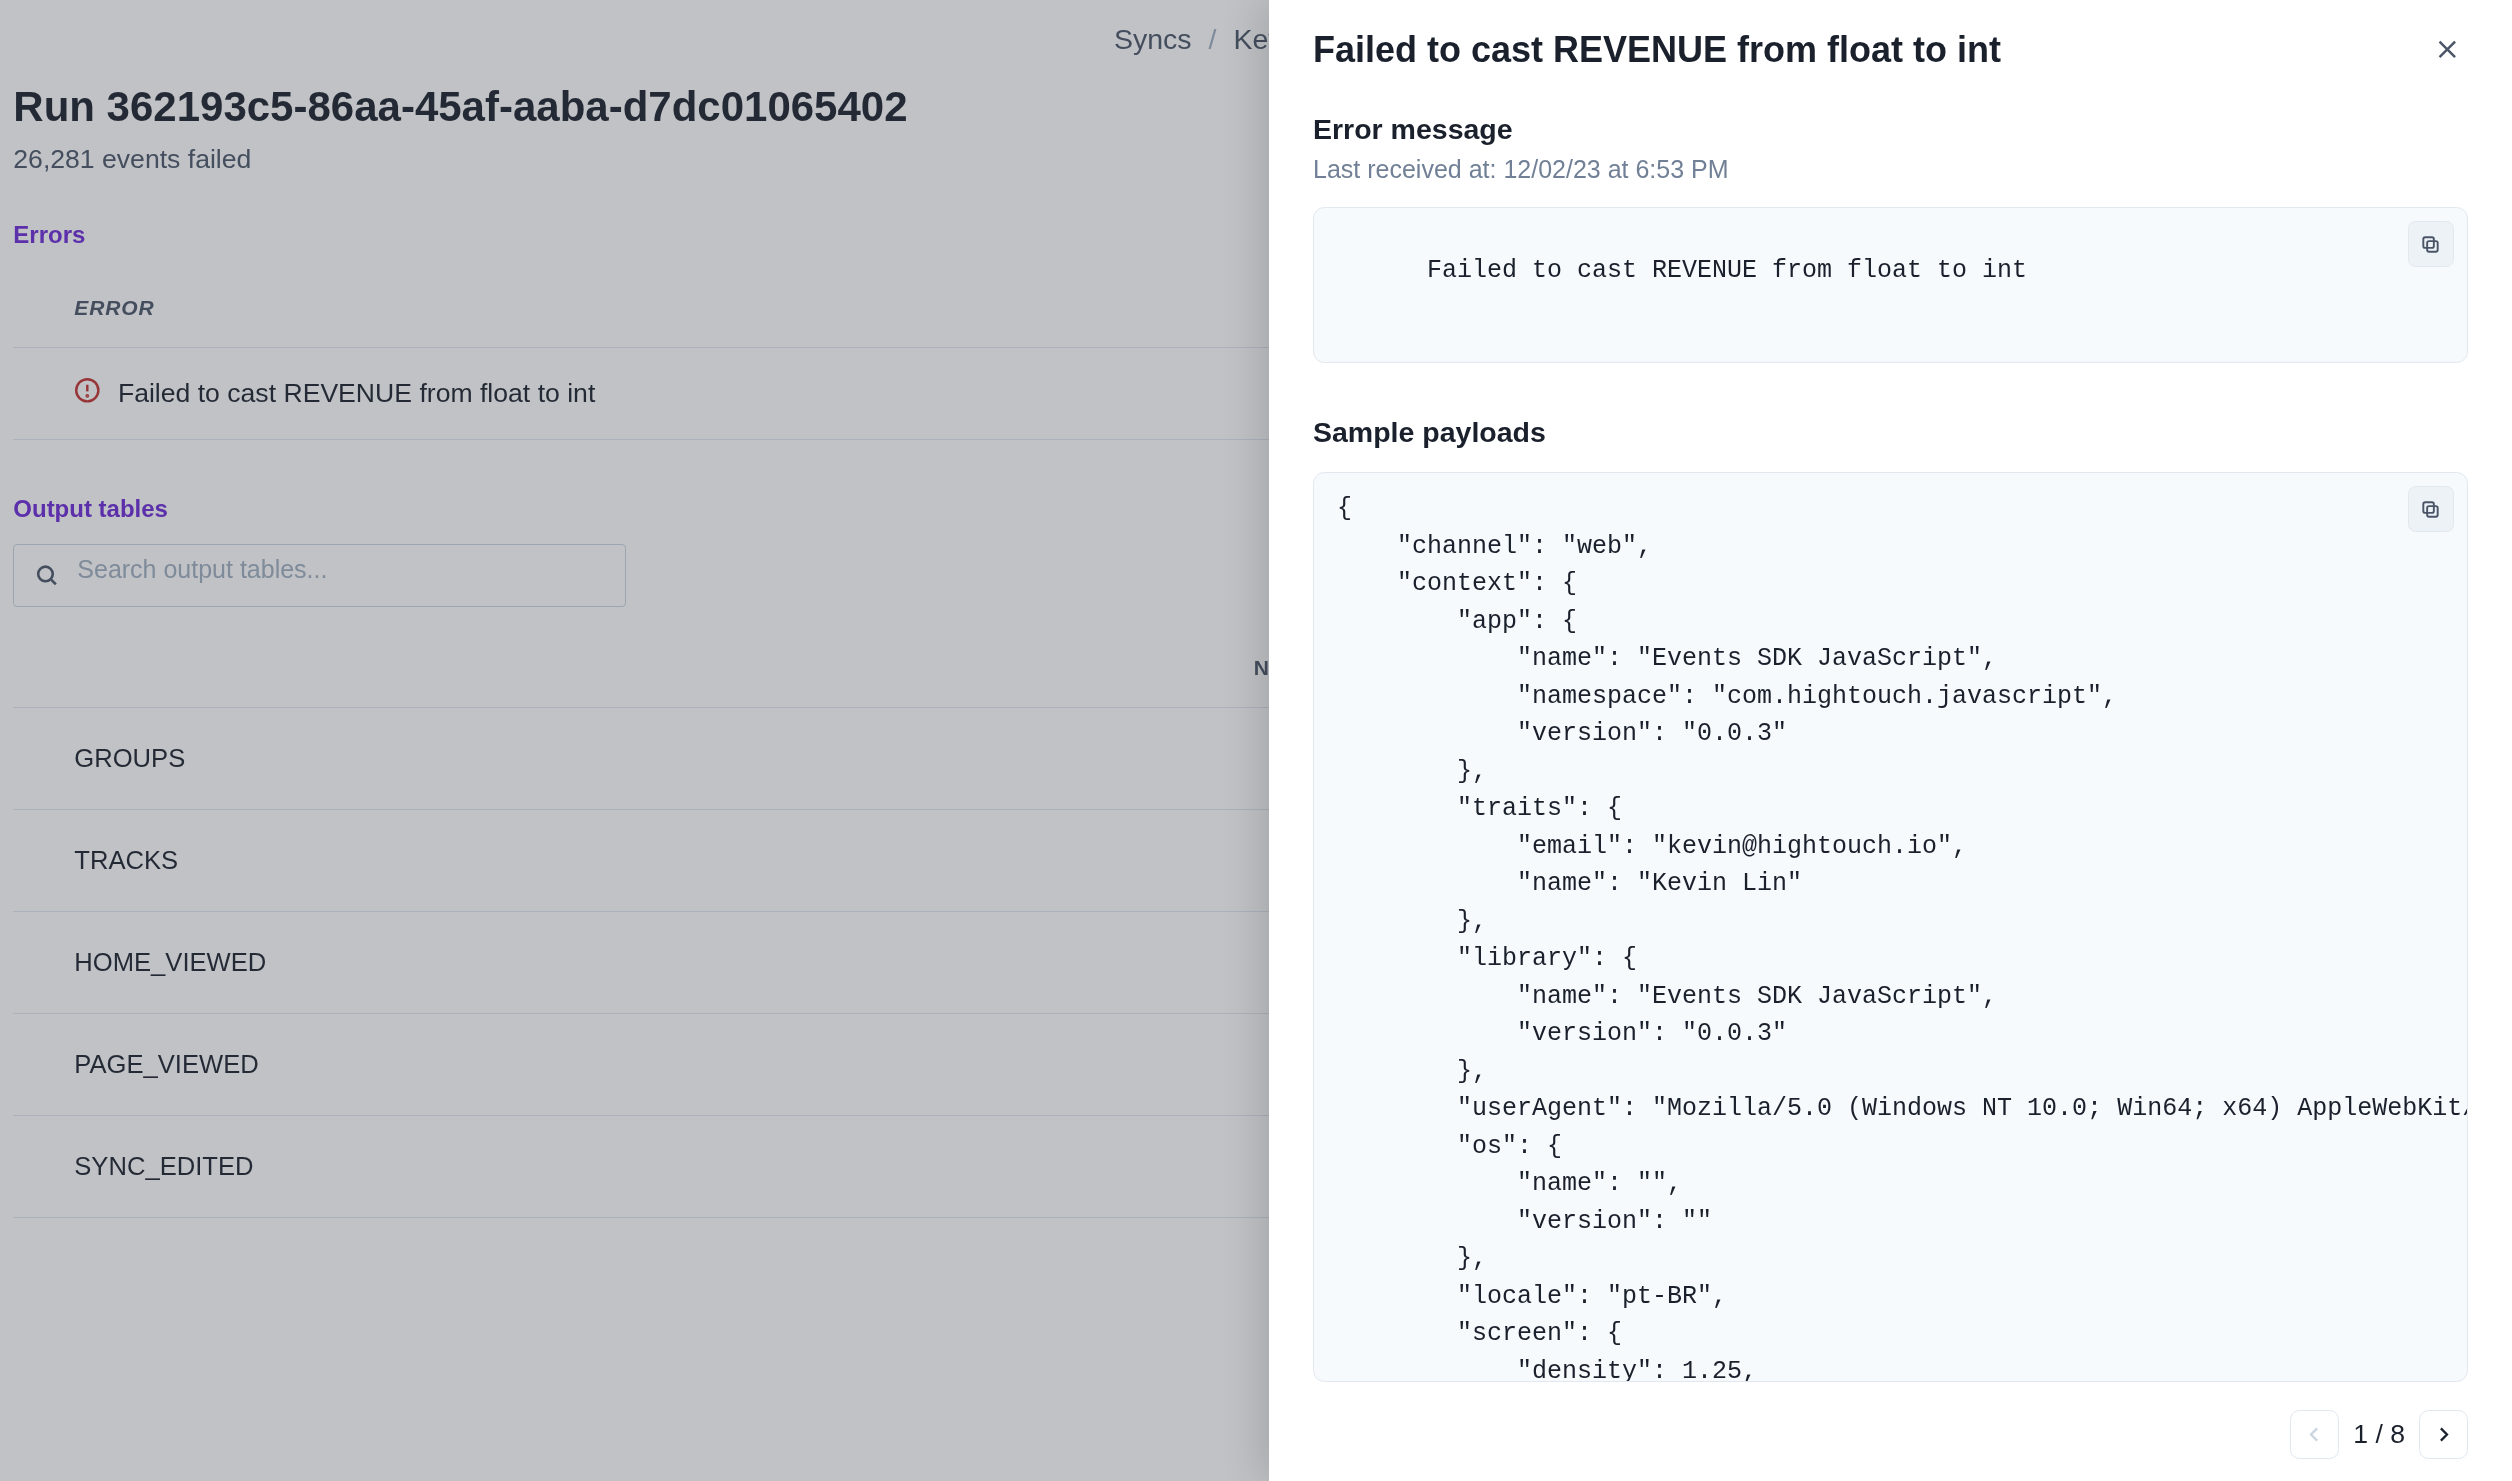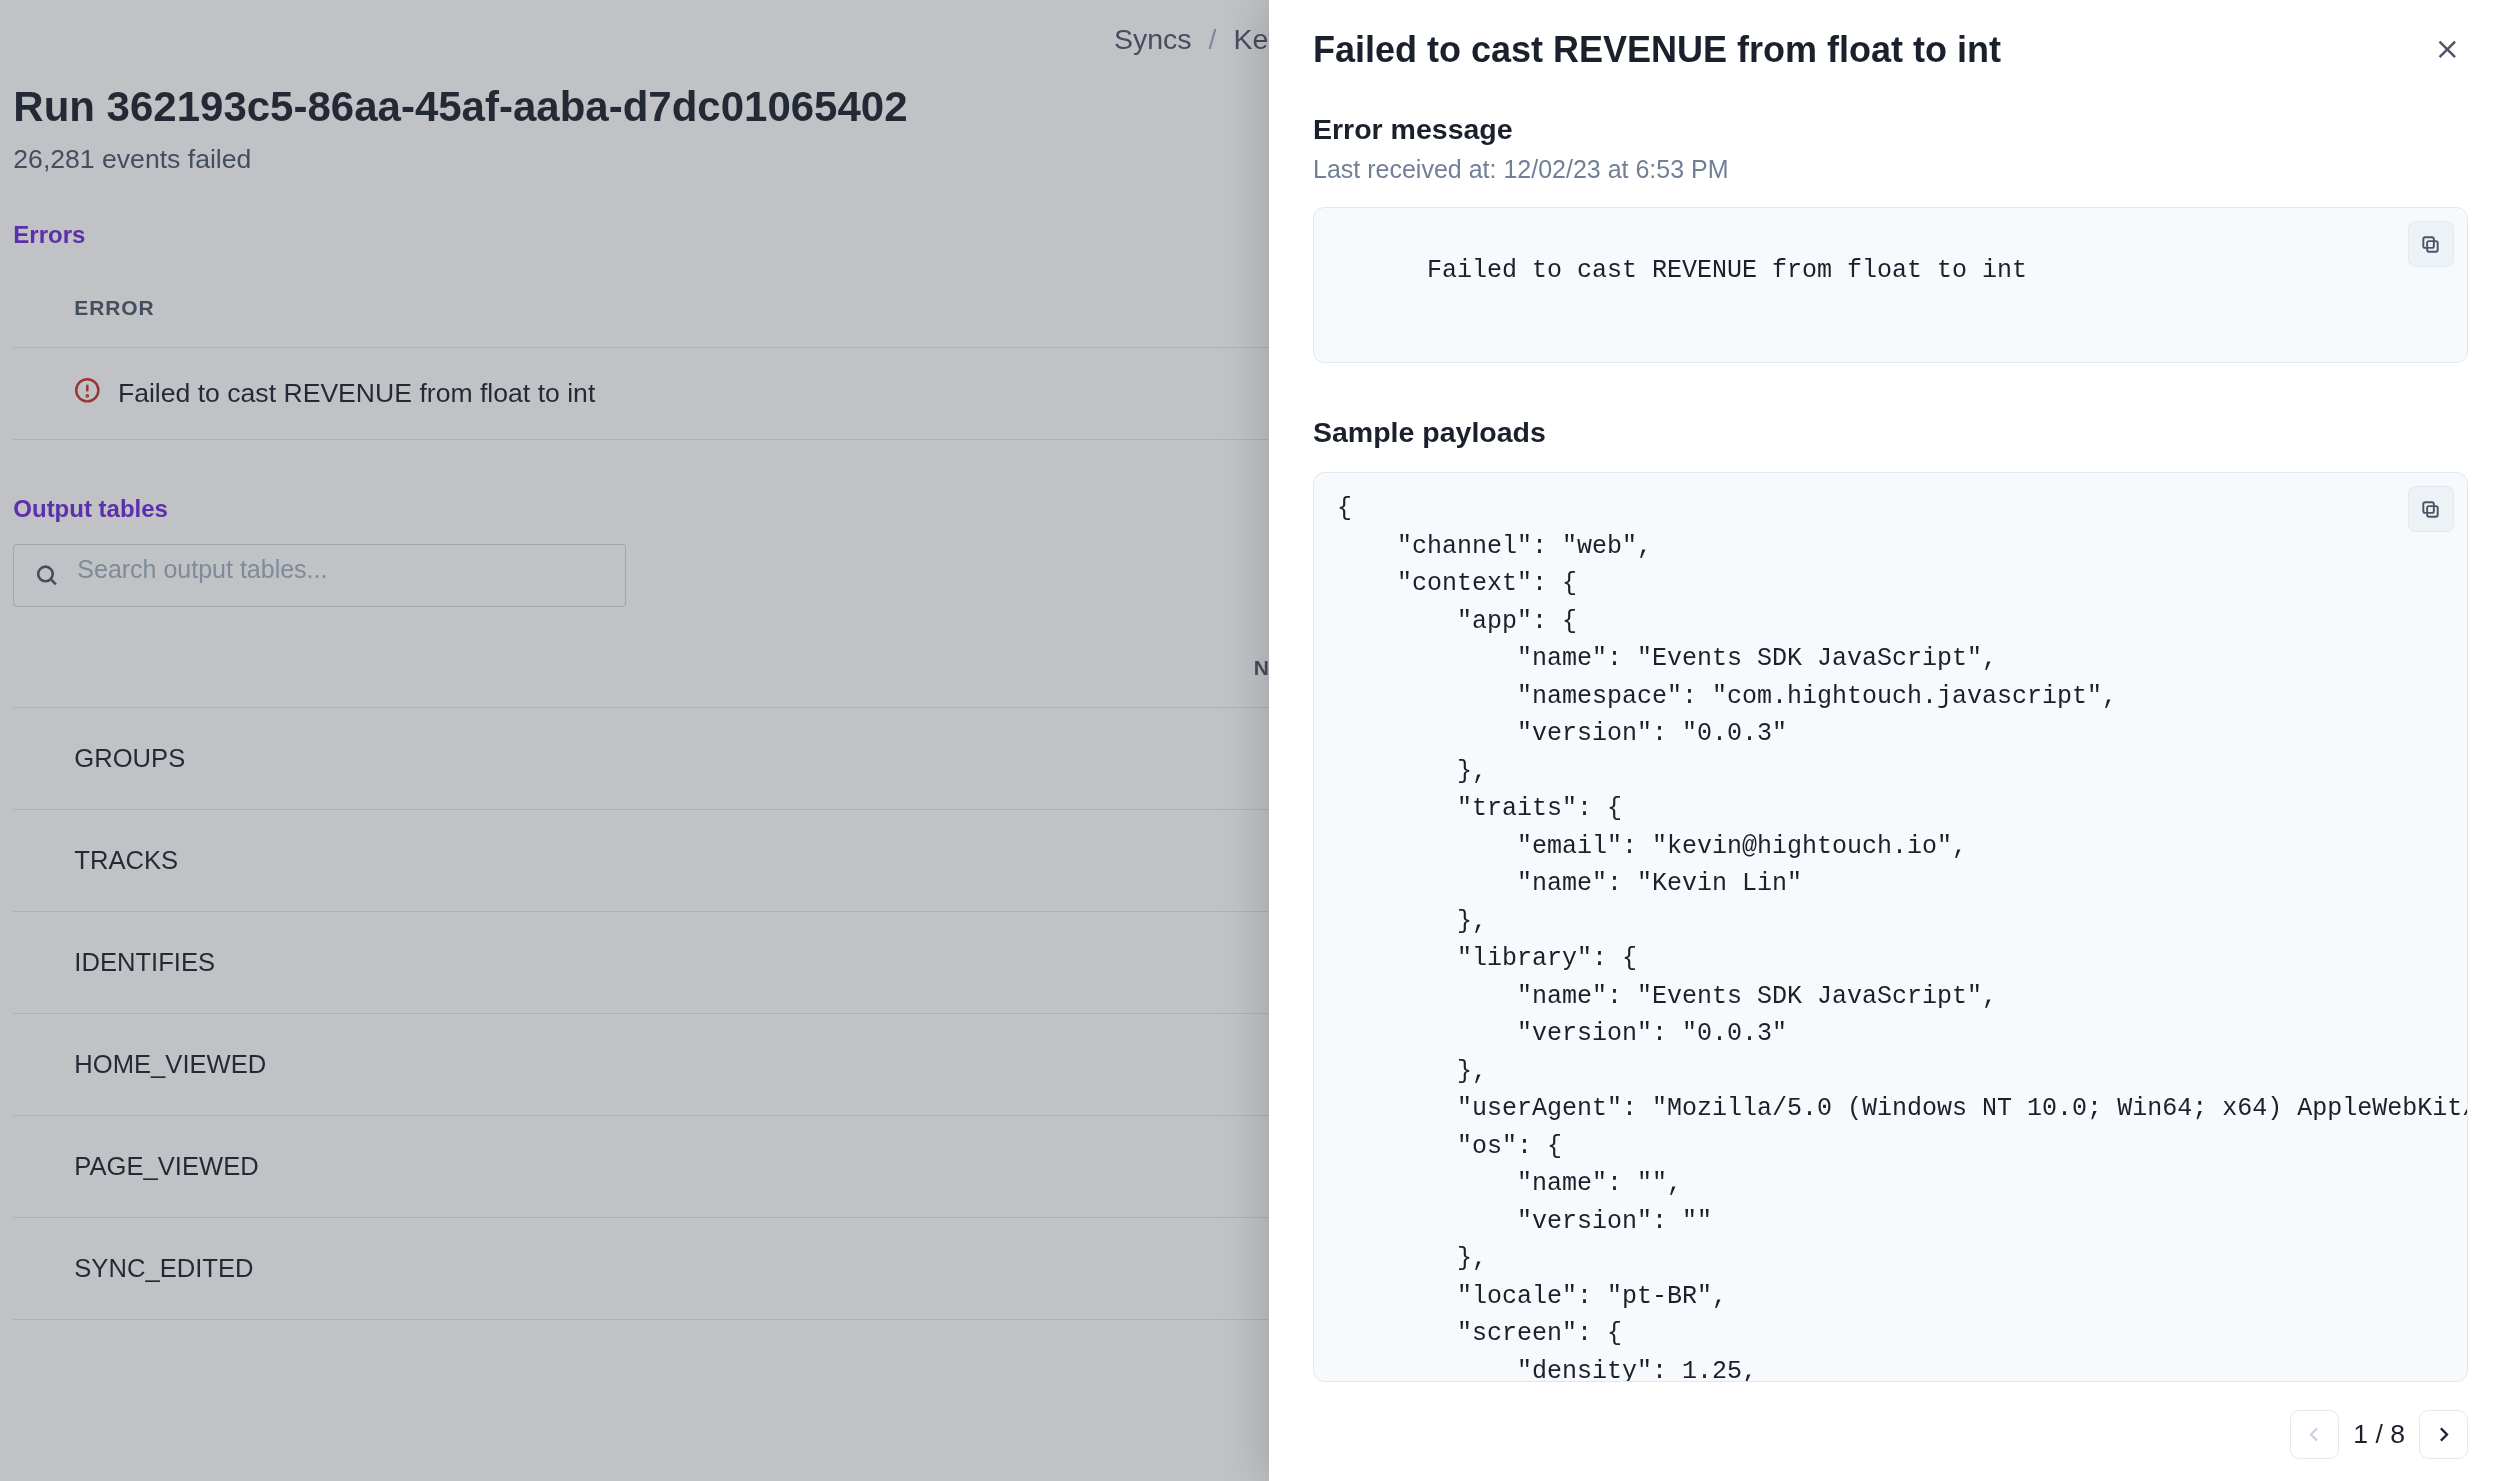--- a/index.html
+++ b/index.html
@@ -63,20 +63,21 @@
     margin-bottom: 55px;
   }
   .errors-table th {
     text-align: left;
     font-size: 21px;
     letter-spacing: 0.9px;
     font-weight: 700;
     color: #4a5568;
     padding: 26.6px 0 26.6px 61px;
     border-bottom: 1.9px solid #e2e8f0;
+    font-style: italic;
   }
   .errors-table td {
     padding: 28.5px 0 28.5px 61px;
     border-bottom: 1.9px solid #e2e8f0;
     font-size: 26.6px;
     color: #1a202c;
   }
   .error-row {
     display: flex;
     align-items: center;
@@ -301,23 +302,20 @@
         <tr>
           <th>NAME</th>
         </tr>
       </thead>
       <tbody>
         <tr>
             <td>GROUPS</td>
           </tr>
         <tr>
             <td>TRACKS</td>
-          </tr>
-        <tr>
-            <td>IDENTIFIES</td>
           </tr>
         <tr>
             <td>HOME_VIEWED</td>
           </tr>
         <tr>
             <td>PAGE_VIEWED</td>
           </tr>
         <tr>
             <td>SYNC_EDITED</td>
           </tr>

